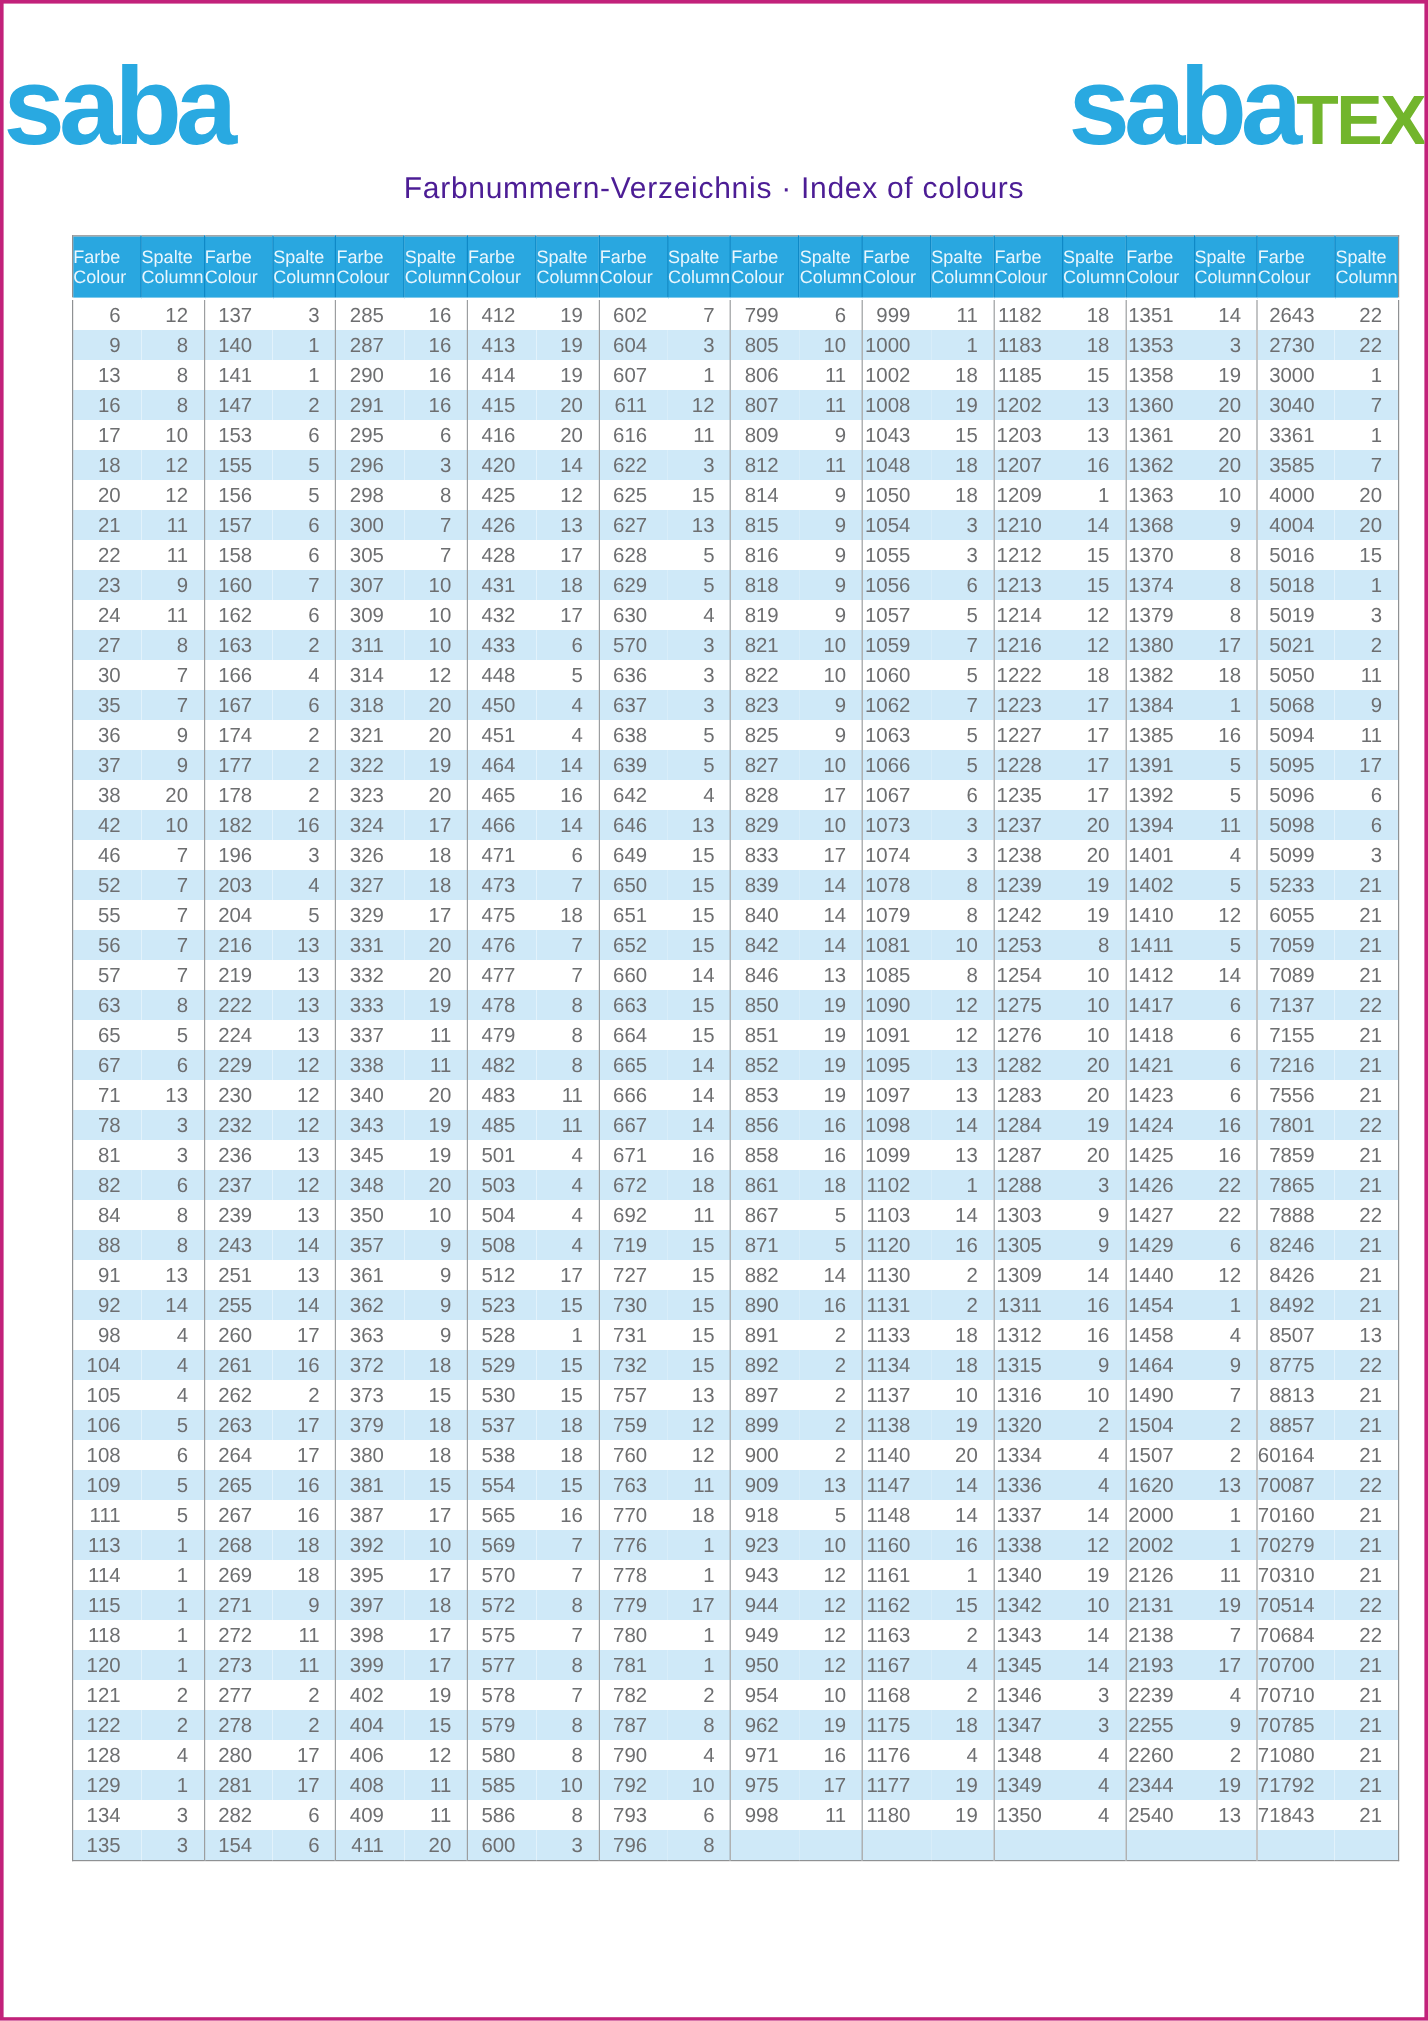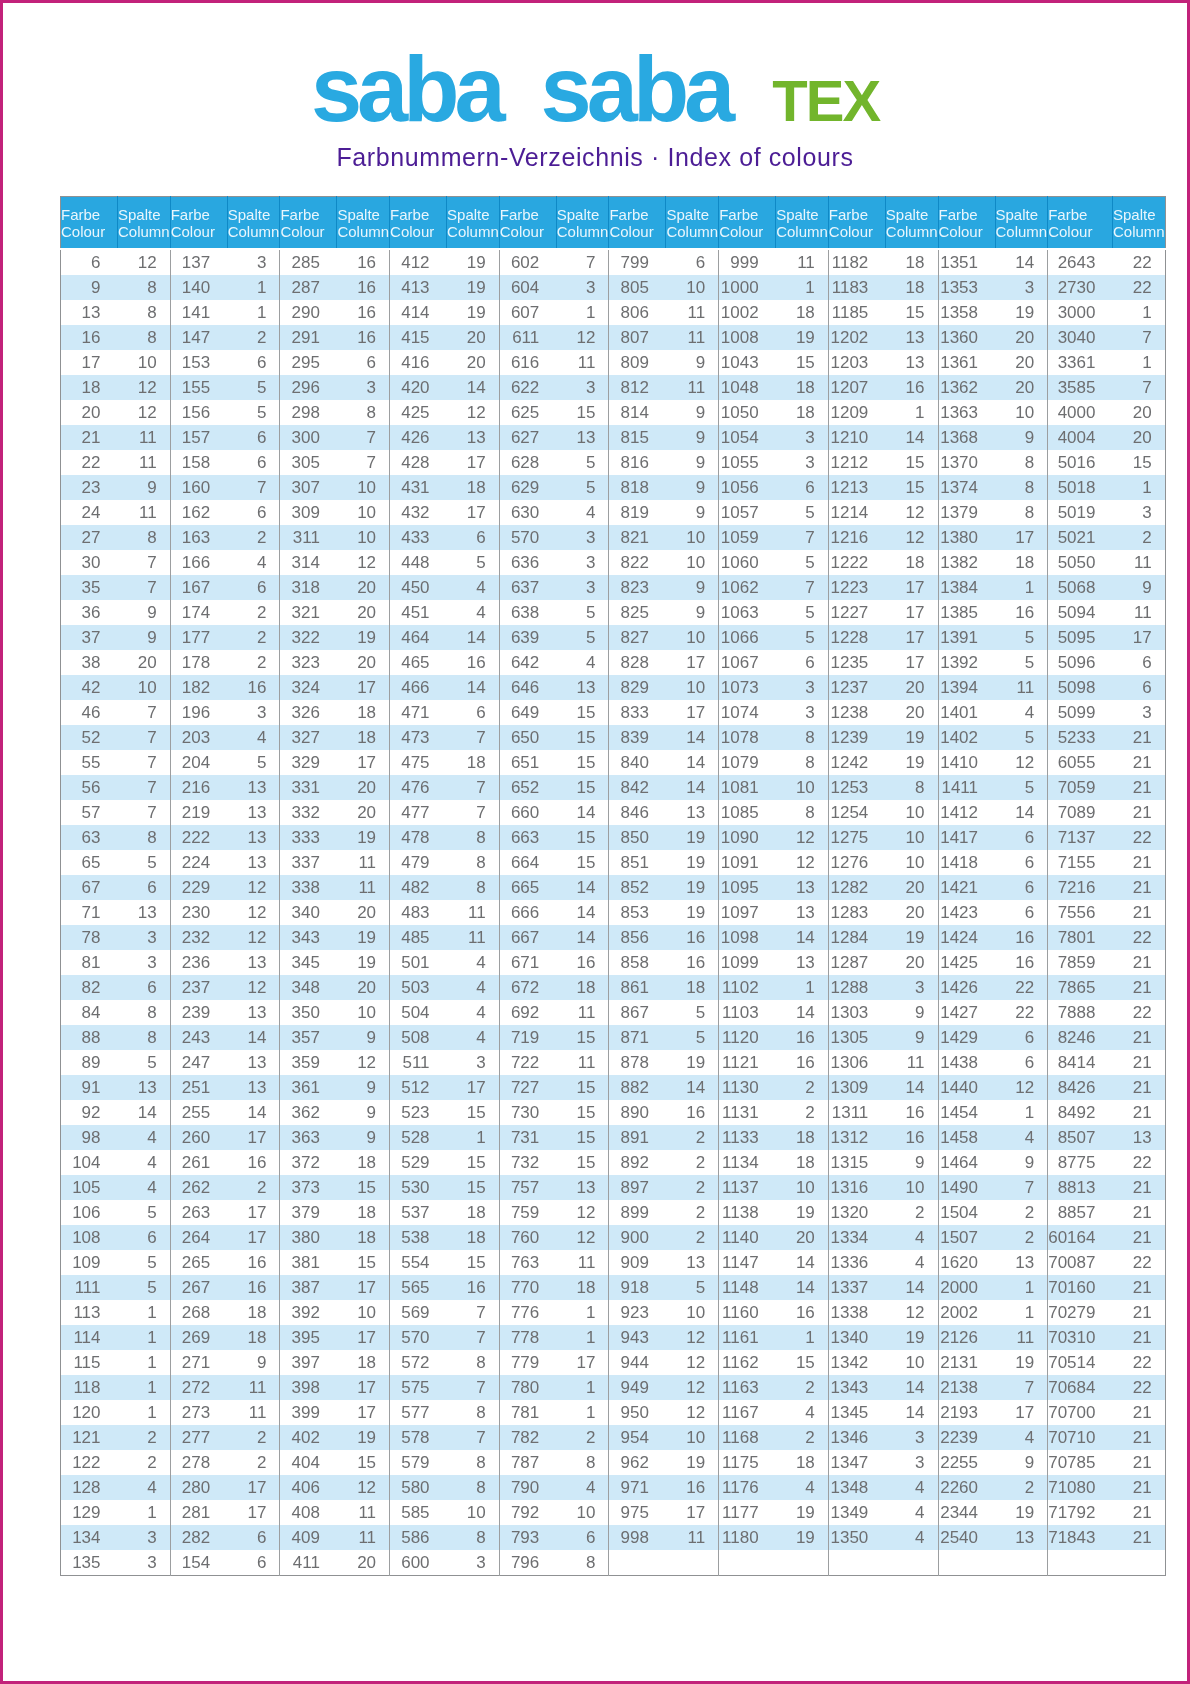--- a/index.html
+++ b/index.html
@@ -8,31 +8,30 @@
     width:1190px; height:1684px;
     margin:0 auto;
     background:#ffffff;
     box-sizing:border-box;
     border:3px solid #c2227a;
     font-family:"Liberation Sans", sans-serif;
     overflow:hidden;
   }
   .logos {
     position:absolute; top:40px; left:0; right:0;
-    display:flex; justify-content:center; align-items:baseline; gap:40px;
+    display:flex; justify-content:space-between; align-items:baseline; gap:40px;
     line-height:1;
   }
   .logo-saba, .logo-prefix {
     font-size:92px; font-weight:bold; letter-spacing:-5px;
     color:#29a9e1;
   }
   .logo-suffix {
     font-size:58px; font-weight:bold; letter-spacing:-2px;
     color:#72b52c;
-    padding-left:42px;
   }
   .logo-sabatex { white-space:nowrap; }
   .subtitle {
     position:absolute; top:140px; left:0; right:0;
     text-align:center;
     font-size:25px; color:#4c1d95; letter-spacing:0.6px;
   }
   table.colour-table {
     position:absolute; left:57px; top:193px;
     border-collapse:collapse; table-layout:fixed;
@@ -881,42 +880,20 @@
           <td class="farbe">1120</td>
           <td class="spalte">16</td>
           <td class="farbe">1305</td>
           <td class="spalte">9</td>
           <td class="farbe">1429</td>
           <td class="spalte">6</td>
           <td class="farbe">8246</td>
           <td class="spalte last">21</td>
         </tr>
         <tr>
-          <td class="farbe">89</td>
-          <td class="spalte">5</td>
-          <td class="farbe">247</td>
-          <td class="spalte">13</td>
-          <td class="farbe">359</td>
-          <td class="spalte">12</td>
-          <td class="farbe">511</td>
-          <td class="spalte">3</td>
-          <td class="farbe">722</td>
-          <td class="spalte">11</td>
-          <td class="farbe">878</td>
-          <td class="spalte">19</td>
-          <td class="farbe">1121</td>
-          <td class="spalte">16</td>
-          <td class="farbe">1306</td>
-          <td class="spalte">11</td>
-          <td class="farbe">1438</td>
-          <td class="spalte">6</td>
-          <td class="farbe">8414</td>
-          <td class="spalte last">21</td>
-        </tr>
-        <tr>
           <td class="farbe">91</td>
           <td class="spalte">13</td>
           <td class="farbe">251</td>
           <td class="spalte">13</td>
           <td class="farbe">361</td>
           <td class="spalte">9</td>
           <td class="farbe">512</td>
           <td class="spalte">17</td>
           <td class="farbe">727</td>
           <td class="spalte">15</td>

